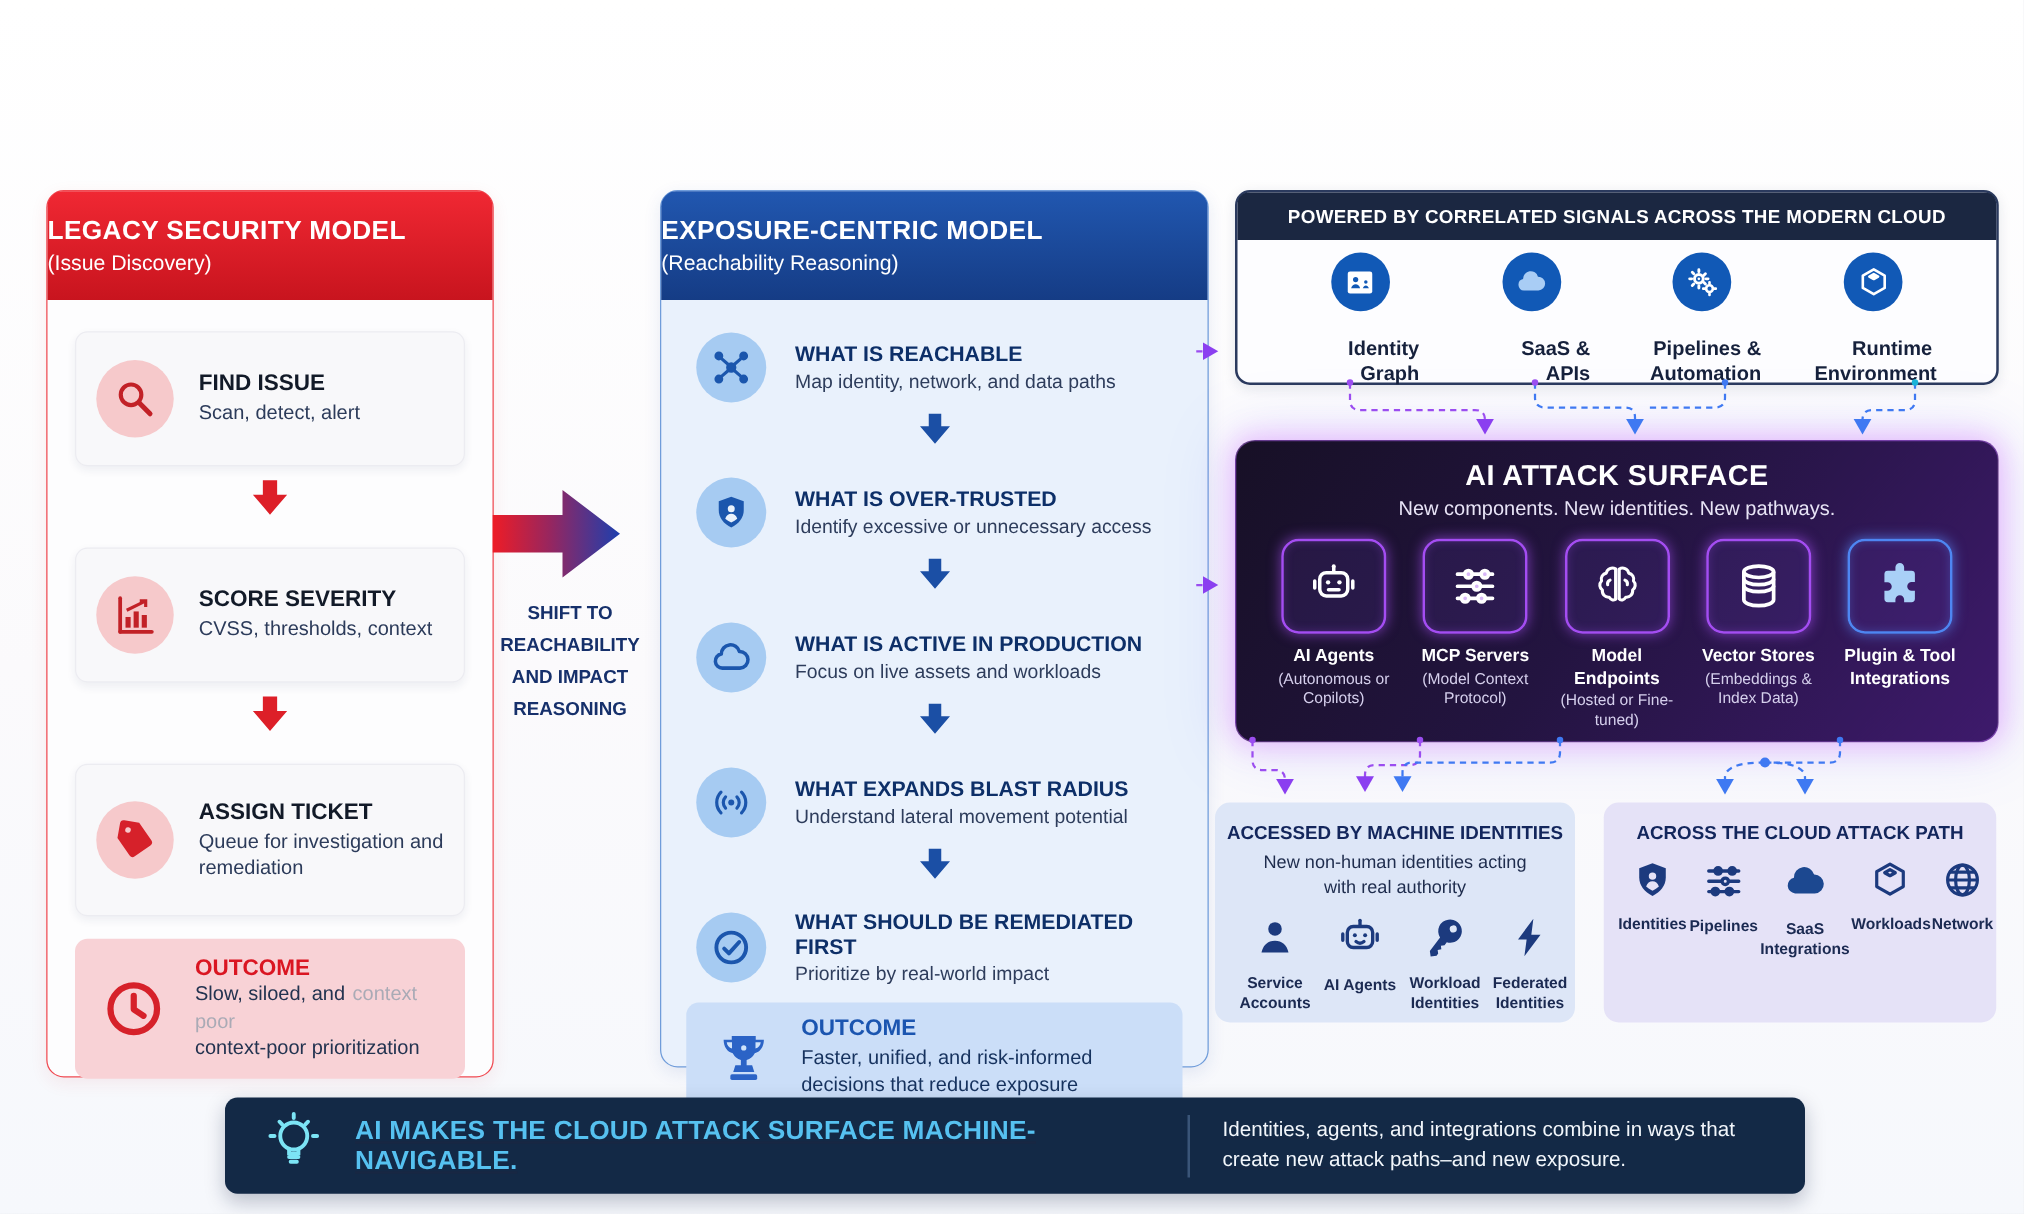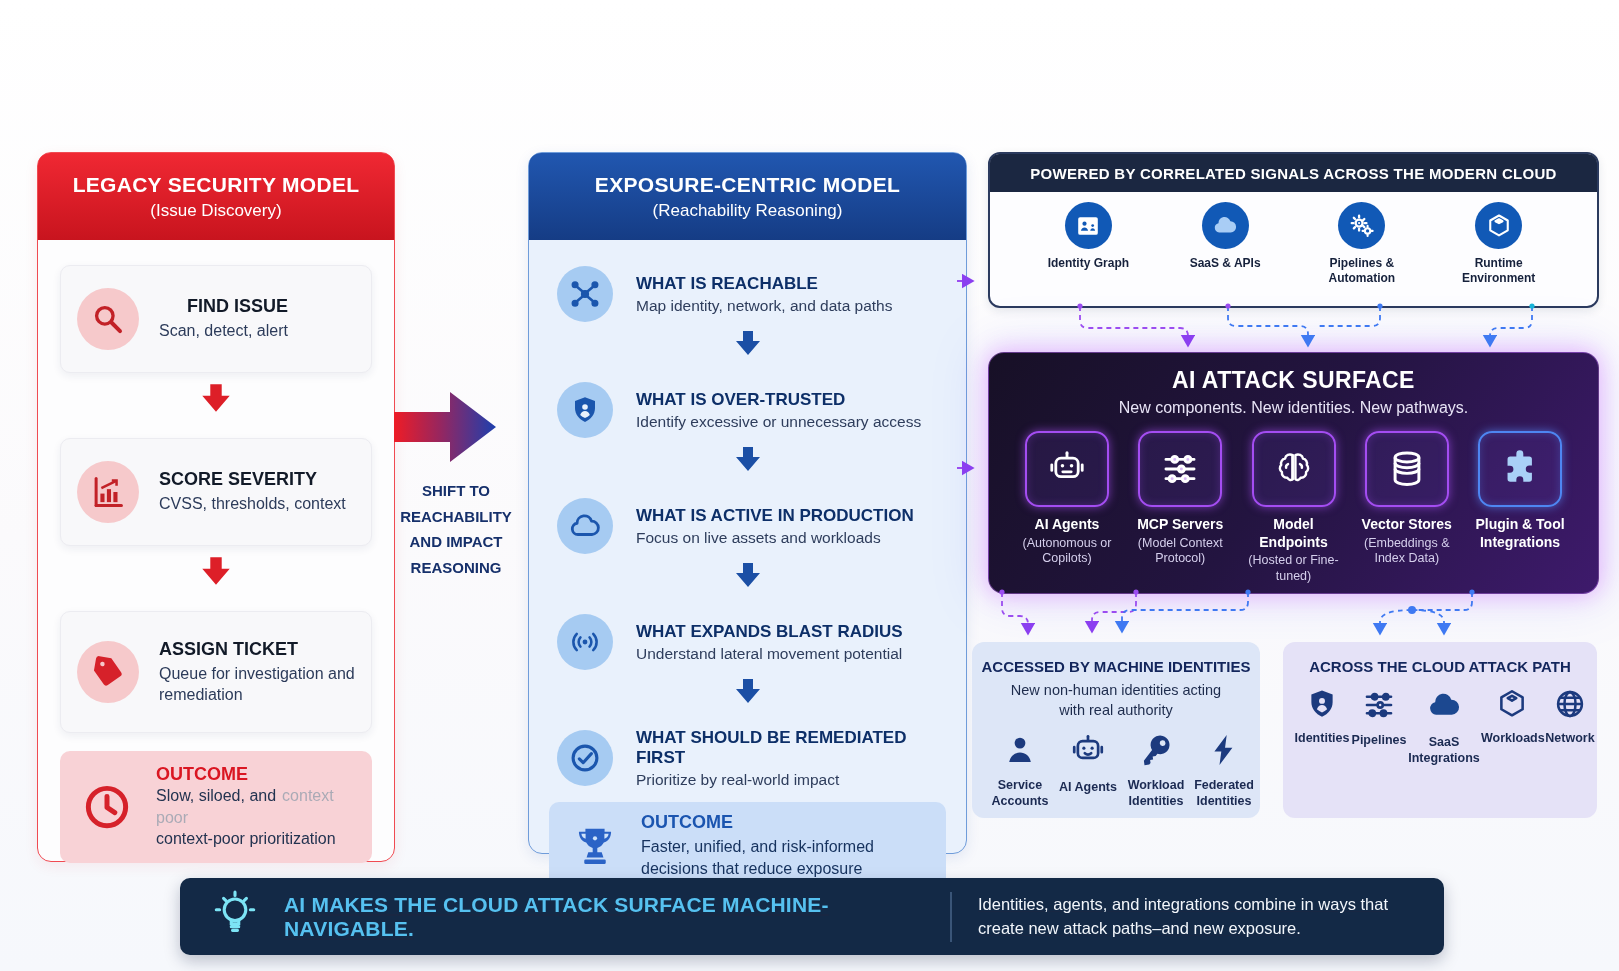--- a/index.html
+++ b/index.html
@@ -12,29 +12,29 @@
   #pageHeader{left:0;top:12px;width:1619px;text-align:center;}
   #pageTitle{font-size:52px;font-weight:800;letter-spacing:-1.5px;line-height:1.05;color:#1b2945;margin:0;}
   #pageTitle .accent{color:#2a5fe0;margin-left:12px;}
   #pageSub{font-size:26px;margin-top:10px;color:#1d2b4a;font-weight:500;}
   #pageSub .r{color:#e8192c;font-weight:800;margin:0 7px;}
   #pageSub .b{color:#2a5fe0;font-weight:800;margin-left:7px;}
 
   
   #legacyPanel{left:37px;top:152px;width:356px;height:708px;background:#fdfdfe;
     border:1.5px solid #f04a52;border-radius:14px;box-shadow:0 4px 14px rgba(200,40,50,.08);}
-  .panelHead{height:87px;border-radius:12px 12px 0 0;text-align:center;color:#fff;
+  .panelHead{height:87px;border-radius:12px 12px 0 0;text-align:left;color:#fff;
     display:flex;flex-direction:column;justify-content:center;gap:4px;}
   #legacyHead{background:linear-gradient(180deg,#f02833,#c8141e);}
   .panelHead .ht{font-size:21px;font-weight:800;letter-spacing:.3px;}
   .panelHead .hs{font-size:17px;font-weight:500;}
   .lcards{padding:0 22px;}
   .lcard{margin-top:25px;background:#f8f8fa;border:1px solid #ececf1;border-radius:10px;
     box-shadow:0 3px 8px rgba(30,40,80,.07);display:flex;align-items:center;gap:20px;padding:0 16px;}
-  .lcard.h1{height:106px;text-align:right;}  .lcard.h2{height:106px;}  .lcard.h3{height:120px;}
+  .lcard.h1{height:106px;}  .lcard.h2{height:106px;}  .lcard.h3{height:120px;}
   .pinkCircle{width:62px;height:62px;border-radius:50%;background:#f6c9cb;flex:none;
     display:flex;align-items:center;justify-content:center;}
   .lcard .t,.estep .t{font-size:18px;font-weight:800;color:#121a28;}
   .lcard .d{font-size:16px;color:#2c3b5a;margin-top:4px;line-height:1.3;}
   .stepArrow{display:flex;justify-content:center;margin:10px 0;}
   .redOutcome{margin-top:18px;height:112px;background:#f8d2d6;border-radius:10px;
     display:flex;align-items:center;gap:18px;padding:0 16px;}
   .redOutcome .ot{font-size:18px;font-weight:800;color:#da1622;}
   .redOutcome .ol{font-size:16px;color:#233350;line-height:1.35;}
   .ghost{color:#97a1ae;opacity:.8;margin-left:6px;}
@@ -63,21 +63,21 @@
 
   
   #signalsPanel{left:988px;top:152px;width:607px;height:152px;background:#fdfdff;
     border:2px solid #2b3a5e;border-radius:12px;box-shadow:0 3px 10px rgba(20,35,70,.10);}
   #signalsHead{height:38px;background:#1b2741;border-radius:9px 9px 0 0;display:flex;
     align-items:center;justify-content:center;color:#fff;font-weight:800;font-size:15px;letter-spacing:.3px;}
   .signalsRow{display:flex;justify-content:space-around;padding:10px 30px 0 30px;}
   .sigItem{display:flex;flex-direction:column;align-items:center;width:120px;}
   .sigCircle{width:47px;height:47px;border-radius:50%;background:#1159b6;display:flex;
     align-items:center;justify-content:center;}
-  .sigLabel{margin-top:7px;font-size:12px;font-weight:600;color:#16213c;text-align:center;
+  .sigLabel{margin-top:21px;font-size:16px;font-weight:600;color:#16213c;text-align:right;
     width:94px;line-height:1.25;}
 
   
   #aiPanel{left:988px;top:352px;width:609px;height:240px;border-radius:16px;
     background:linear-gradient(125deg,#171026 0%,#231440 48%,#3e1a6c 100%);
     box-shadow:0 0 22px 2px rgba(216,82,255,.35),0 0 50px 8px rgba(120,130,255,.18);
     border:1px solid rgba(190,110,250,.45);color:#fff;text-align:center;}
   #aiTitle{font-size:23px;font-weight:800;margin-top:14px;letter-spacing:.4px;}
   #aiSub{font-size:16px;color:#e8e4f6;margin-top:5px;}
   .tilesRow{display:flex;justify-content:space-between;padding:14px 24px 0 24px;}

